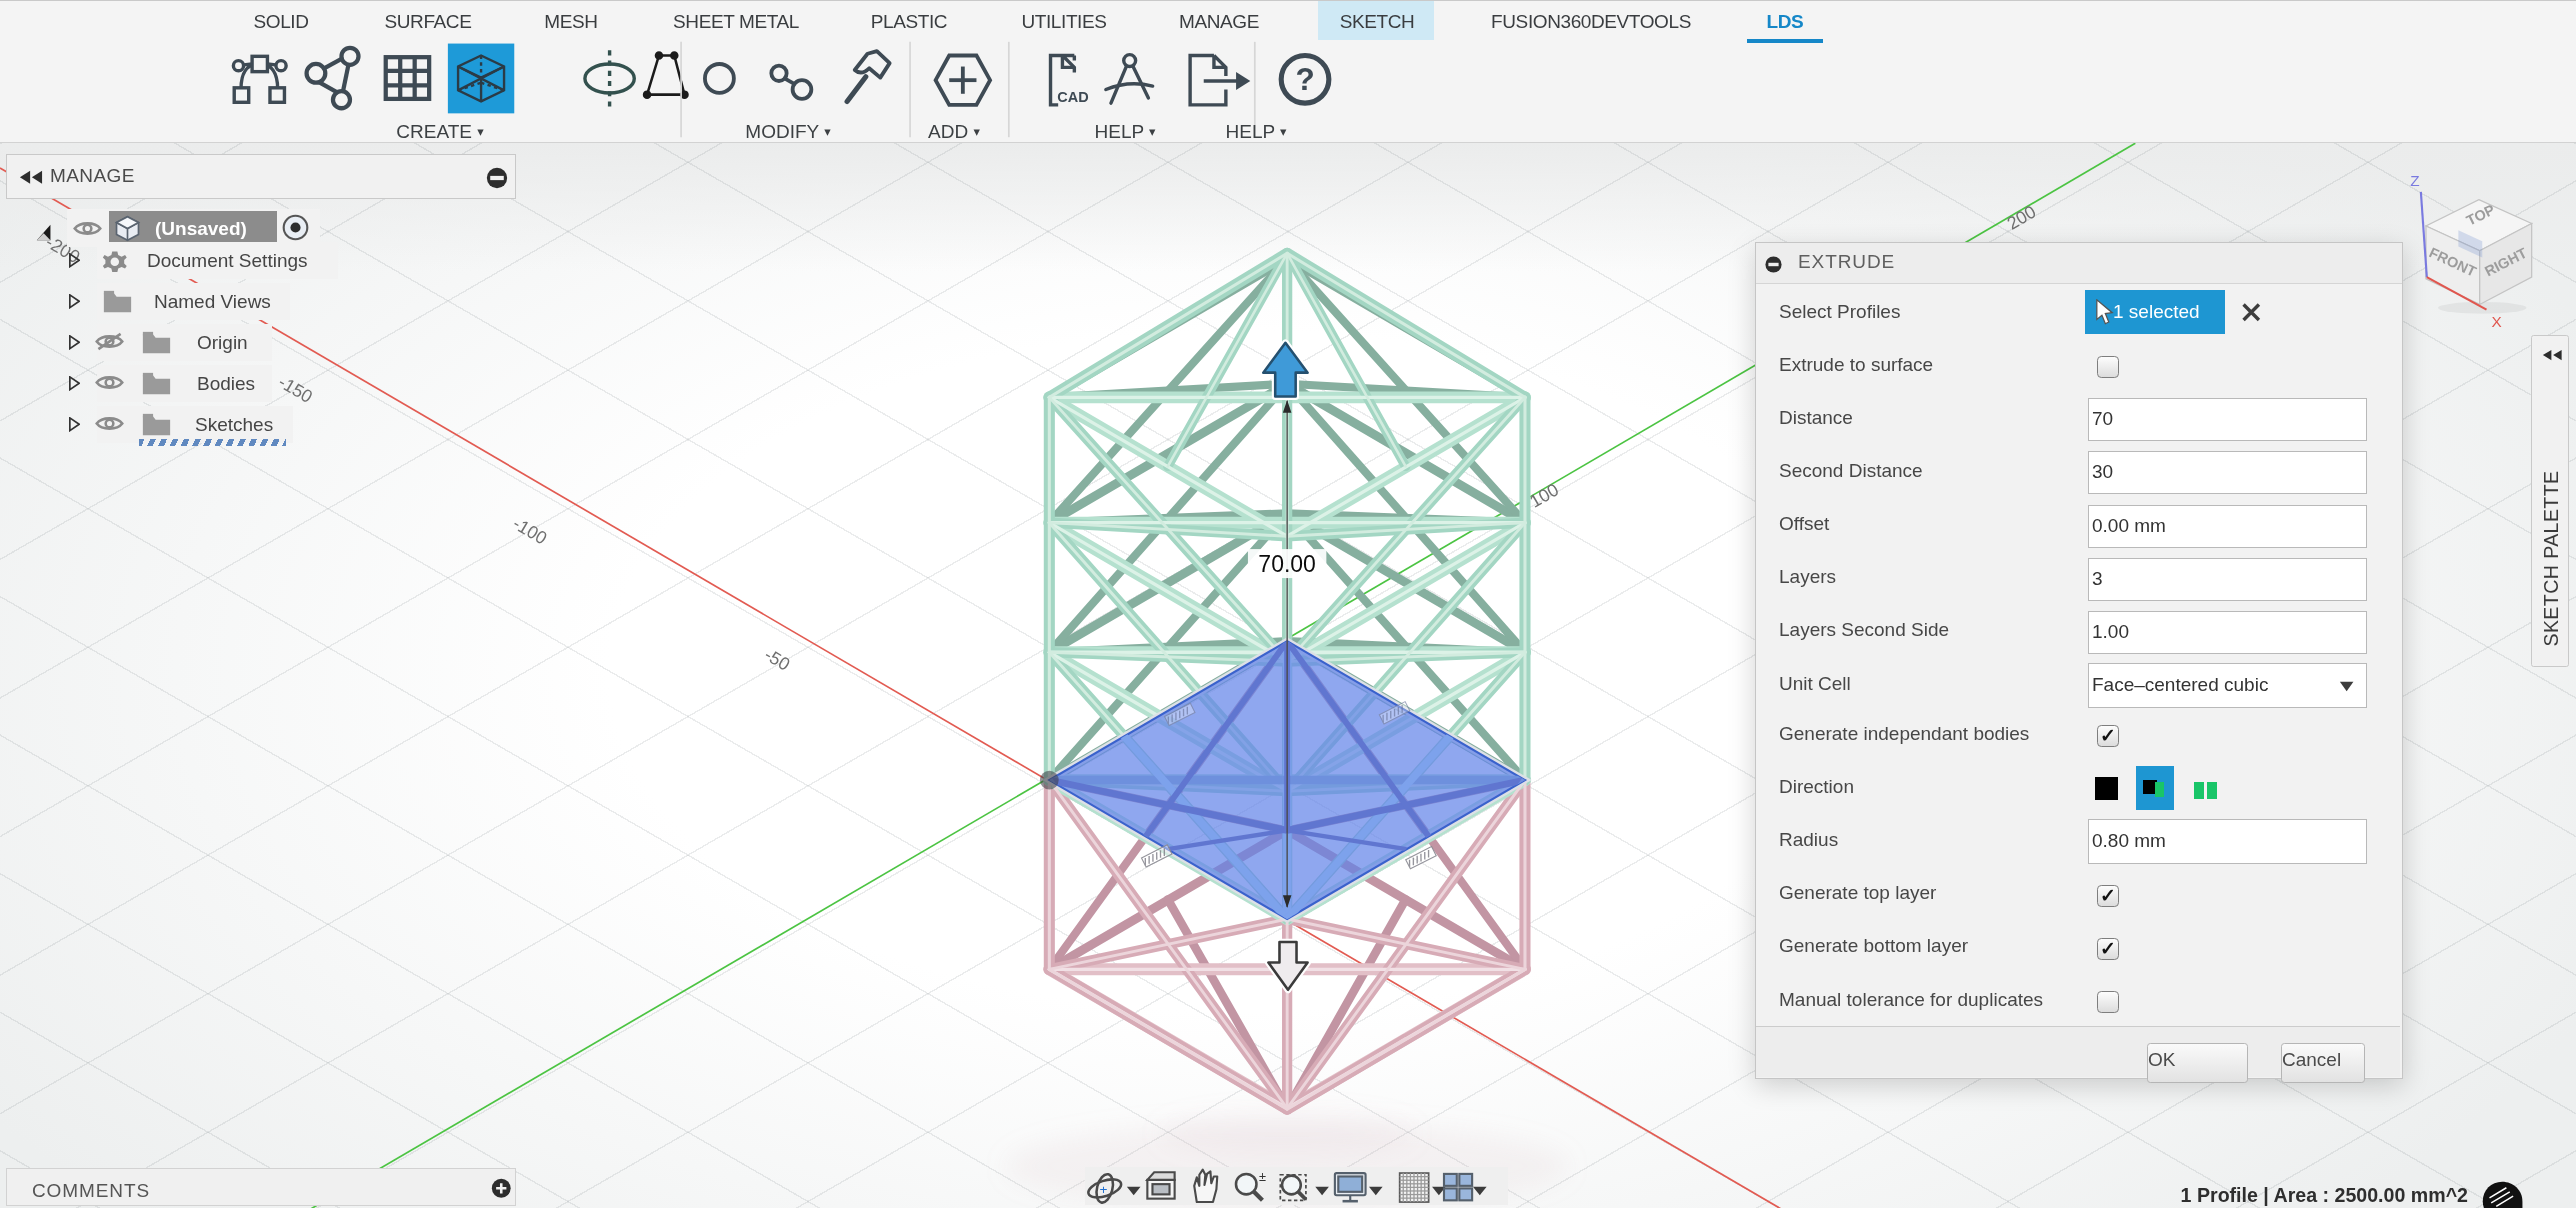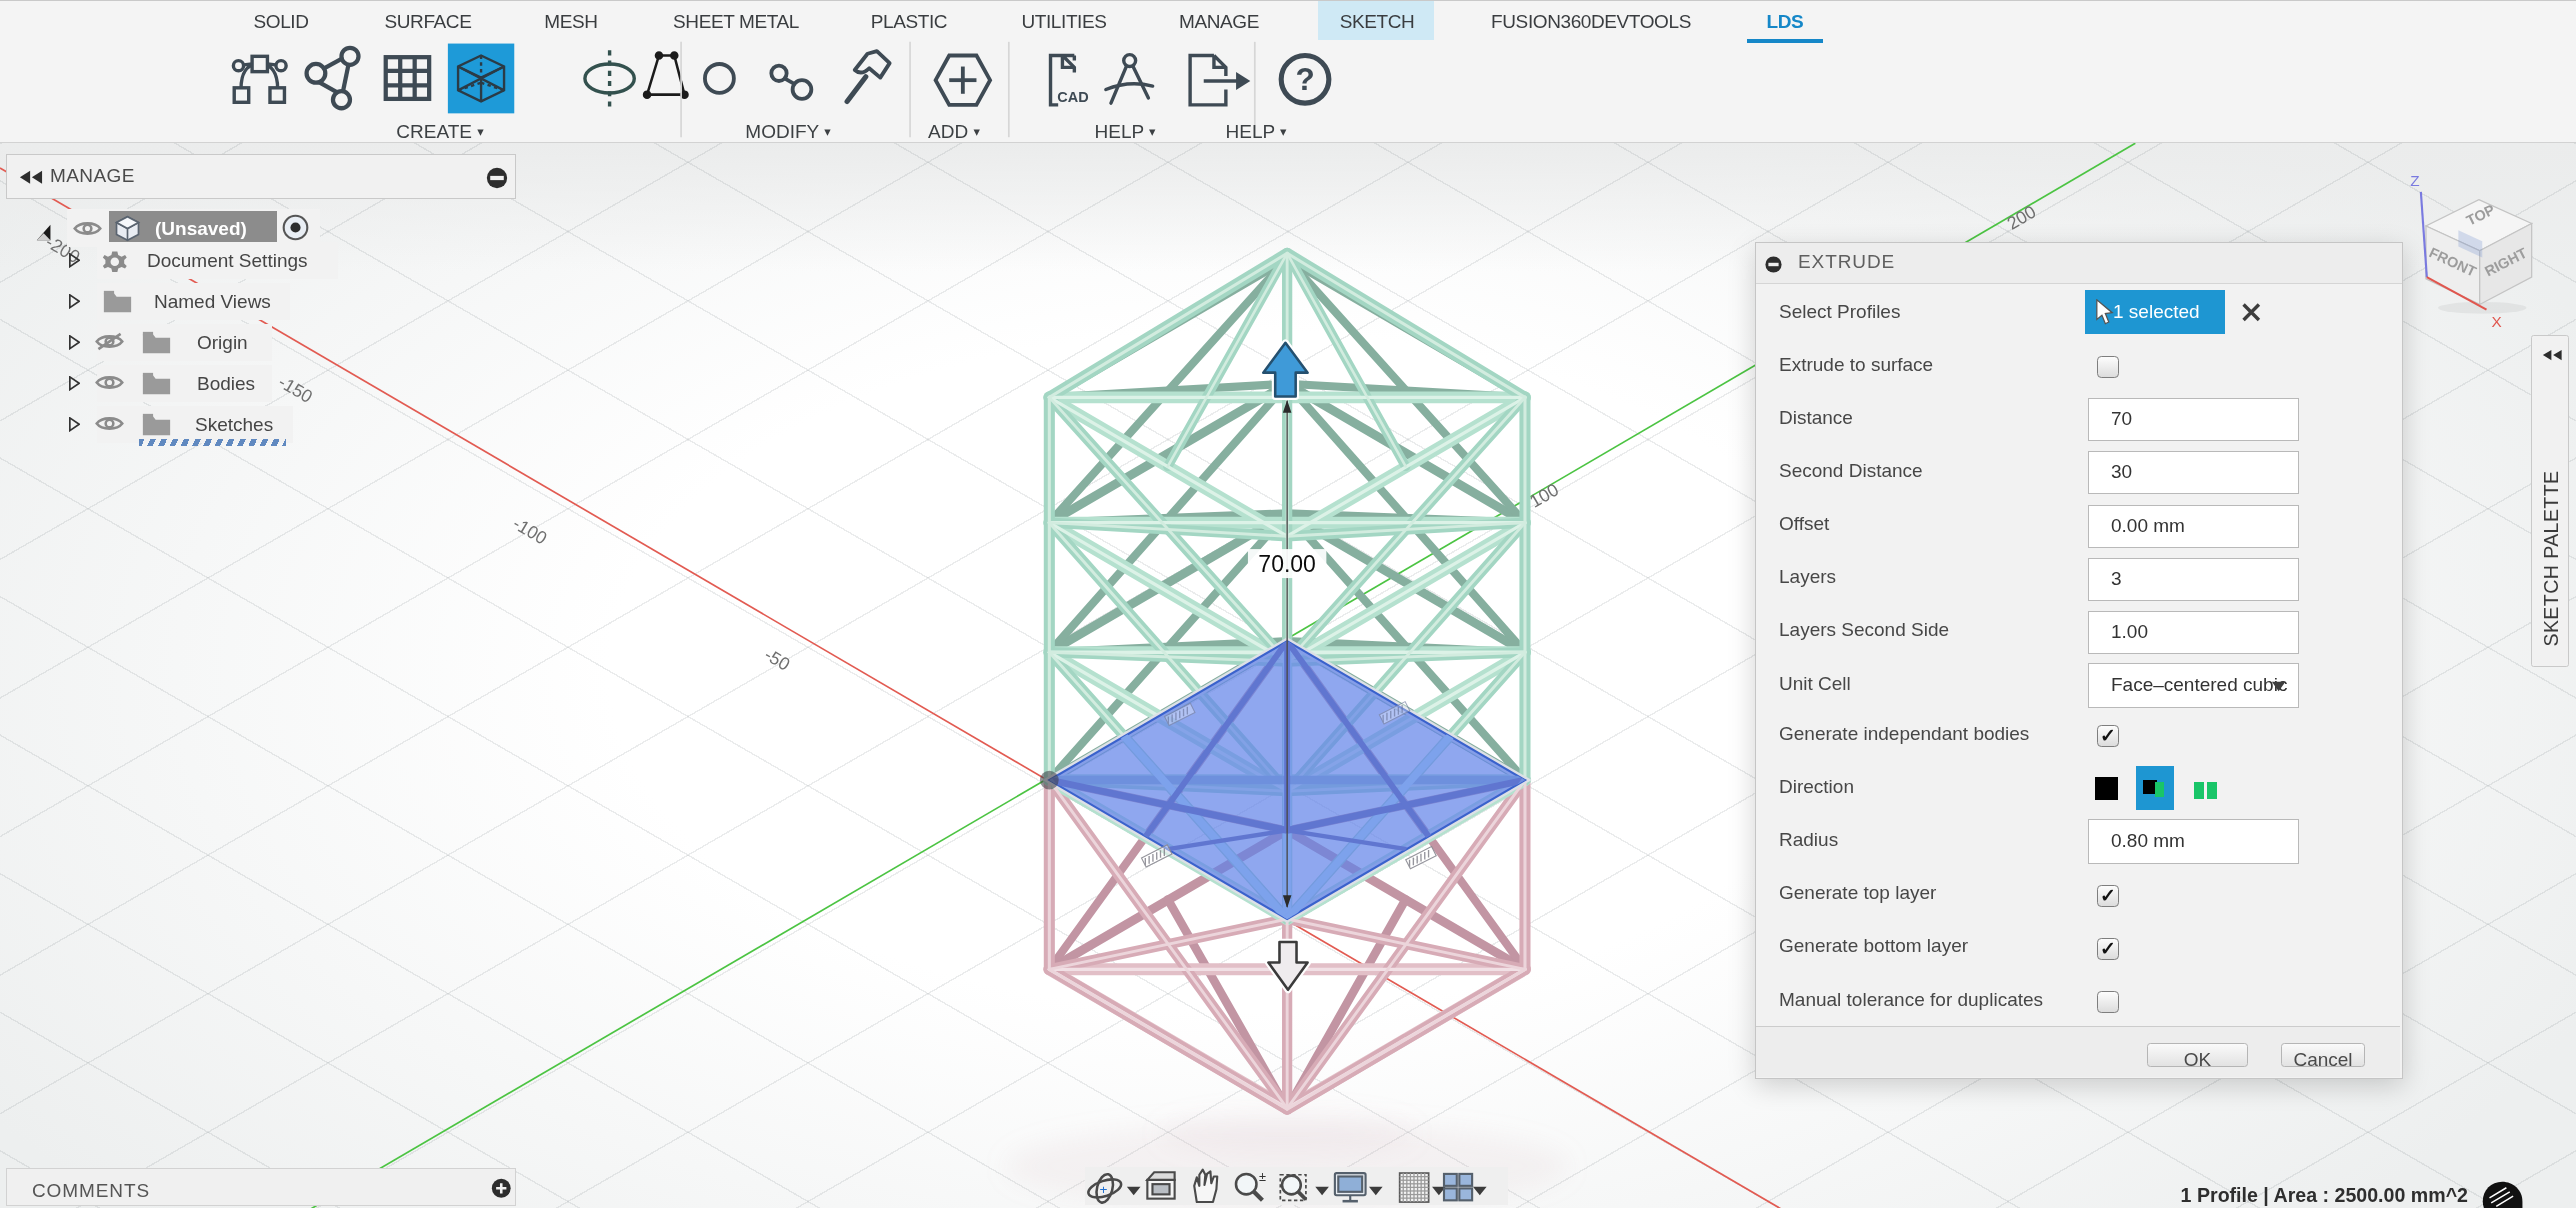--- a/index.html
+++ b/index.html
@@ -23,26 +23,26 @@
 .glabel{position:absolute;top:121px;height:19px;line-height:19px;font-size:19px;color:#3c4043;
  transform:translateX(-50%);white-space:nowrap}
 .car{font-size:12.8px;vertical-align:1.7px}
 #browserhdr{position:absolute;left:6px;top:154px;width:510px;height:45px;background:#f1f1f1;
  border:1.7px solid #c9c9c9;z-index:3;color:#4a4a4a;font-size:19.6px;letter-spacing:0.4px;line-height:42px}
 .trow{position:absolute;background:#f2f2f2;z-index:3;font-size:19px;color:#454545}
 #dlg{position:absolute;left:1755px;top:242px;width:648px;height:837px;background:#f2f2f2;
  border:1.7px solid #c5c5c5;box-shadow:0 6.8px 25.6px rgba(0,0,0,0.18);z-index:3;font-size:19px;color:#474747}
 #dlghdr{position:absolute;left:0;top:0;width:100%;height:41px;background:#ededed;border-bottom:0.9px solid #d5d5d5}
 .dlbl{position:absolute;left:23px;white-space:nowrap}
-.dinput{position:absolute;left:332px;width:211px;height:43px;background:#fff;border:1.7px solid #b9b9b9;
- font-size:19px;color:#333;line-height:39px;padding-left:22px}
+.dinput{position:absolute;left:332px;width:279px;height:43px;background:#fff;border:1.7px solid #b9b9b9;
+ font-size:19px;color:#333;line-height:39px;padding-left:3px}
 .dcheck{position:absolute;left:341px;width:22px;height:22px;border:1.7px solid #7e7e7e;border-radius:4.3px;
  background:linear-gradient(#fdfdfd,#dcdcdc);text-align:center;line-height:20.5px;font-size:19px;color:#111;font-weight:bold}
-.fbtn{position:absolute;top:800px;height:24px;background:linear-gradient(#fafafa,#e2e2e2);
- border:1.7px solid #b5b5b5;border-radius:3.4px;text-align:center;line-height:32px;color:#4a4a4a}
+.fbtn{position:absolute;top:800px;height:40px;background:linear-gradient(#fafafa,#e2e2e2);
+ border:1.7px solid #b5b5b5;border-radius:3.4px;line-height:32px;color:#4a4a4a}
 #palette{position:absolute;left:2531px;top:335px;width:38px;height:332px;background:#f1f1f1;
  border:1.7px solid #c9c9c9;border-radius:2.6px;z-index:3}
 #palette span{position:absolute;left:-115px;top:211px;width:269px;text-align:center;display:block;
  transform:rotate(-90deg);font-size:19.6px;color:#3a3a3a;letter-spacing:0.4px}
 #comments{position:absolute;left:6px;top:1168px;width:510px;height:38px;background:#f0f0f0;
  border:1.7px solid #d2d2d2;z-index:3;font-size:19px;color:#555;letter-spacing:0.9px;line-height:43px}
 #navbar{position:absolute;left:1085px;top:1167px;width:423px;height:38px;background:#efefef;z-index:3}
 #navsvg{position:absolute;left:0;top:0;z-index:4}
 #status{position:absolute;left:2025px;top:1184px;width:443px;text-align:right;font-size:19.6px;
  font-weight:bold;color:#2e2e2e;z-index:3;white-space:nowrap}

